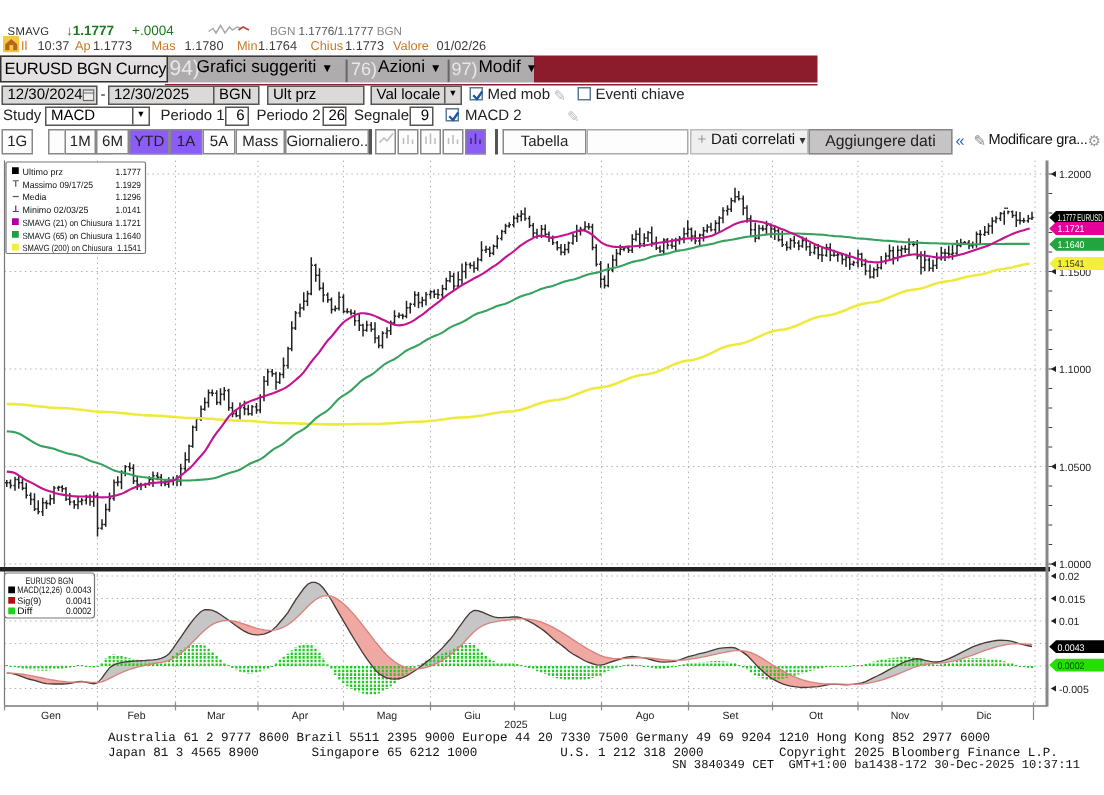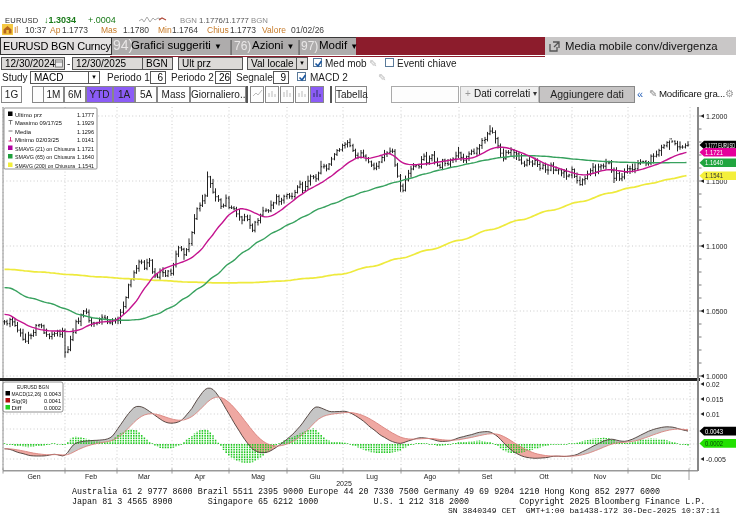--- a/index.html
+++ b/index.html
@@ -19,22 +19,22 @@
 .box{position:absolute;top:0;height:13px;background:#dcdad8;border:1px solid #555;font-size:10px;line-height:11px;color:#000;padding-left:3px}
 .wbox{background:#fff}
 .lbl{position:absolute;top:1px;color:#222}
 .btnrow{top:86px;left:0;width:736px;height:17px;font-size:10px}
 .pbtn{position:absolute;top:0;height:17px;border:1px solid #888;background:#fdfdfd;color:#222;text-align:center;line-height:15px}
 .sel{background:#8b5cf6}
 .foot{font-family:"Liberation Mono",monospace;font-size:8.4px;color:#111;white-space:pre}
 input[type=checkbox]{appearance:none;margin:0;width:9px;height:9px;border:1px solid #5a7a9a;background:#fff;position:absolute;top:1px}
 </style></head><body>
 <div class="abs hdr1">
- <span class="abs" style="left:5px;color:#2b2b2b;font-size:7.5px;letter-spacing:0.3px;top:1px">EURUSD</span>
- <span class="abs grn" style="left:44px;font-size:9px"><b>↓1.3034</b></span>
+ <span class="abs" style="left:5px;color:#2b2b2b;font-size:7.5px;letter-spacing:0.3px;top:1px">SMAVG</span>
+ <span class="abs grn" style="left:44px;font-size:9px"><b>↓1.1777</b></span>
  <span class="abs grn" style="left:88px;font-size:9px">+.0004</span>
  <svg class="abs" style="left:138px;top:0" width="30" height="10">
       <path d="M1 6l3 -2 2 3 3 -5 3 5 3 -4 2 2 3 -2 3 1" stroke="#aaa" fill="none" stroke-width="1"></path>
       <path d="M21 5l3 -2 4 2" stroke="#b04a3a" fill="none" stroke-width="1.1"></path>
     </svg>
  <span class="abs gry" style="left:180px;font-size:7.8px;top:0.5px">BGN <span style="color:#555">1.1776/1.1777</span> BGN</span>
 </div>
 <div class="abs hdr2">
  <svg class="abs" style="left:2px;top:-1px" width="11" height="11">
       <rect x="0" y="0" width="11" height="11" fill="#f5c842"></rect>
@@ -60,23 +60,20 @@
  <div style="position:absolute;left:0;top:0;width:356px;height:1.2px;background:#3a3a3a"></div>
  <div class="inp">EURUSD BGN Curncy</div>
  <span class="abs num" style="left:113px;top:0;font-size:14px">94)</span>
  <span class="abs" style="left:131px;top:2px;font-size:11.5px;color:#000">Grafici suggeriti <span style="font-size:8px">▼</span></span>
  <span class="abs" style="left:229px;top:1px;color:#666">|</span>
  <span class="abs num" style="left:234px;top:2px;font-size:12px">76)</span>
  <span class="abs" style="left:252px;top:2px;font-size:11.5px;color:#000">Azioni <span style="font-size:8px">▼</span></span>
  <span class="abs" style="left:297px;top:1px;color:#666">|</span>
  <span class="abs num" style="left:301px;top:2px;font-size:12px">97)</span>
  <span class="abs" style="left:319px;top:2px;font-size:11.5px;color:#000">Modif <span style="font-size:8px">▼</span></span>
- <div class="ttl"><svg width="11" height="11" style="position:relative;top:2px;left:4px">
-        <path d="M1 3v7h7V6M4 1h6v6M10 1L5 6" stroke="#555" fill="none" stroke-width="1.3"></path>
-      </svg><span style="margin-left:9px">Media mobile conv/divergenza</span></div>
 </div>
 <div class="abs" style="top:55.5px;left:110px;width:435px;height:1.5px;background:#8c1c2c"></div>
 <div class="abs row4">
  <span class="box" style="left:1px;width:64px">12/30/2024<svg width="8" height="9" style="position:absolute;right:1px;top:1px">
         <rect x="0.5" y="1" width="7" height="7" fill="#eee" stroke="#666" stroke-width="0.8"></rect>
         <path d="M0.5 3h7" stroke="#666" stroke-width="0.8"></path>
       </svg></span>
  <span class="lbl" style="left:67px">-</span>
  <span class="box" style="left:72px;width:86px">12/30/2025<svg width="8" height="9" style="position:absolute;right:1px;top:1px">
         <rect x="0.5" y="1" width="7" height="7" fill="#eee" stroke="#666" stroke-width="0.8"></rect>
@@ -130,21 +127,21 @@
  <span class="pbtn" style="left:280px;width:14px;color:#bbb"><svg width="11" height="9">
         <path d="M2 8V3M5 8V1M8 8V4" stroke="#bbb" fill="none"></path>
       </svg></span>
  <span class="pbtn" style="left:295px;width:14px;color:#bbb"><svg width="11" height="9">
         <path d="M2 8V4M5 8V2M8 8V5" stroke="#bbb" fill="none"></path>
       </svg></span>
  <span class="pbtn sel" style="left:310px;width:14px"><svg width="11" height="9">
         <path d="M2 8V4M5 8V1M8 8V5" stroke="#336" fill="none"></path>
       </svg></span>
  <span class="abs" style="left:330px;top:0;width:1.5px;height:17px;background:#555"></span>
- <span class="pbtn" style="left:335px;width:32px">Tabella</span>
+ <span class="pbtn" style="left:335px;width:56px">Tabella</span>
  <span class="pbtn wbox" style="left:391px;width:68px;border-color:#aaa"></span>
  <span class="abs" style="left:460px;top:0;width:79px;height:17px;background:#efefef;border:1px solid #bbb"></span>
  <span class="abs" style="left:465px;top:2px;color:#999">+</span>
  <span class="abs" style="left:474px;top:2px;color:#111">Dati correlati</span>
  <span class="abs" style="left:533px;top:3px;color:#333;font-size:8px">▾</span>
  <span class="pbtn" style="left:539px;width:96px;background:#c6c4c4;font-size:10.5px">Aggiungere dati</span>
  <span class="abs" style="left:637px;top:2px;color:#2a62b8;font-size:11px">«</span>
  <span class="abs" style="left:649px;top:2px;color:#888">✎</span>
  <span class="abs" style="left:659px;top:2px;color:#111;font-size:9.7px;letter-spacing:-0.2px">Modificare gra...</span>
  <span class="abs" style="left:725px;top:2px;color:#999">⚙</span>

